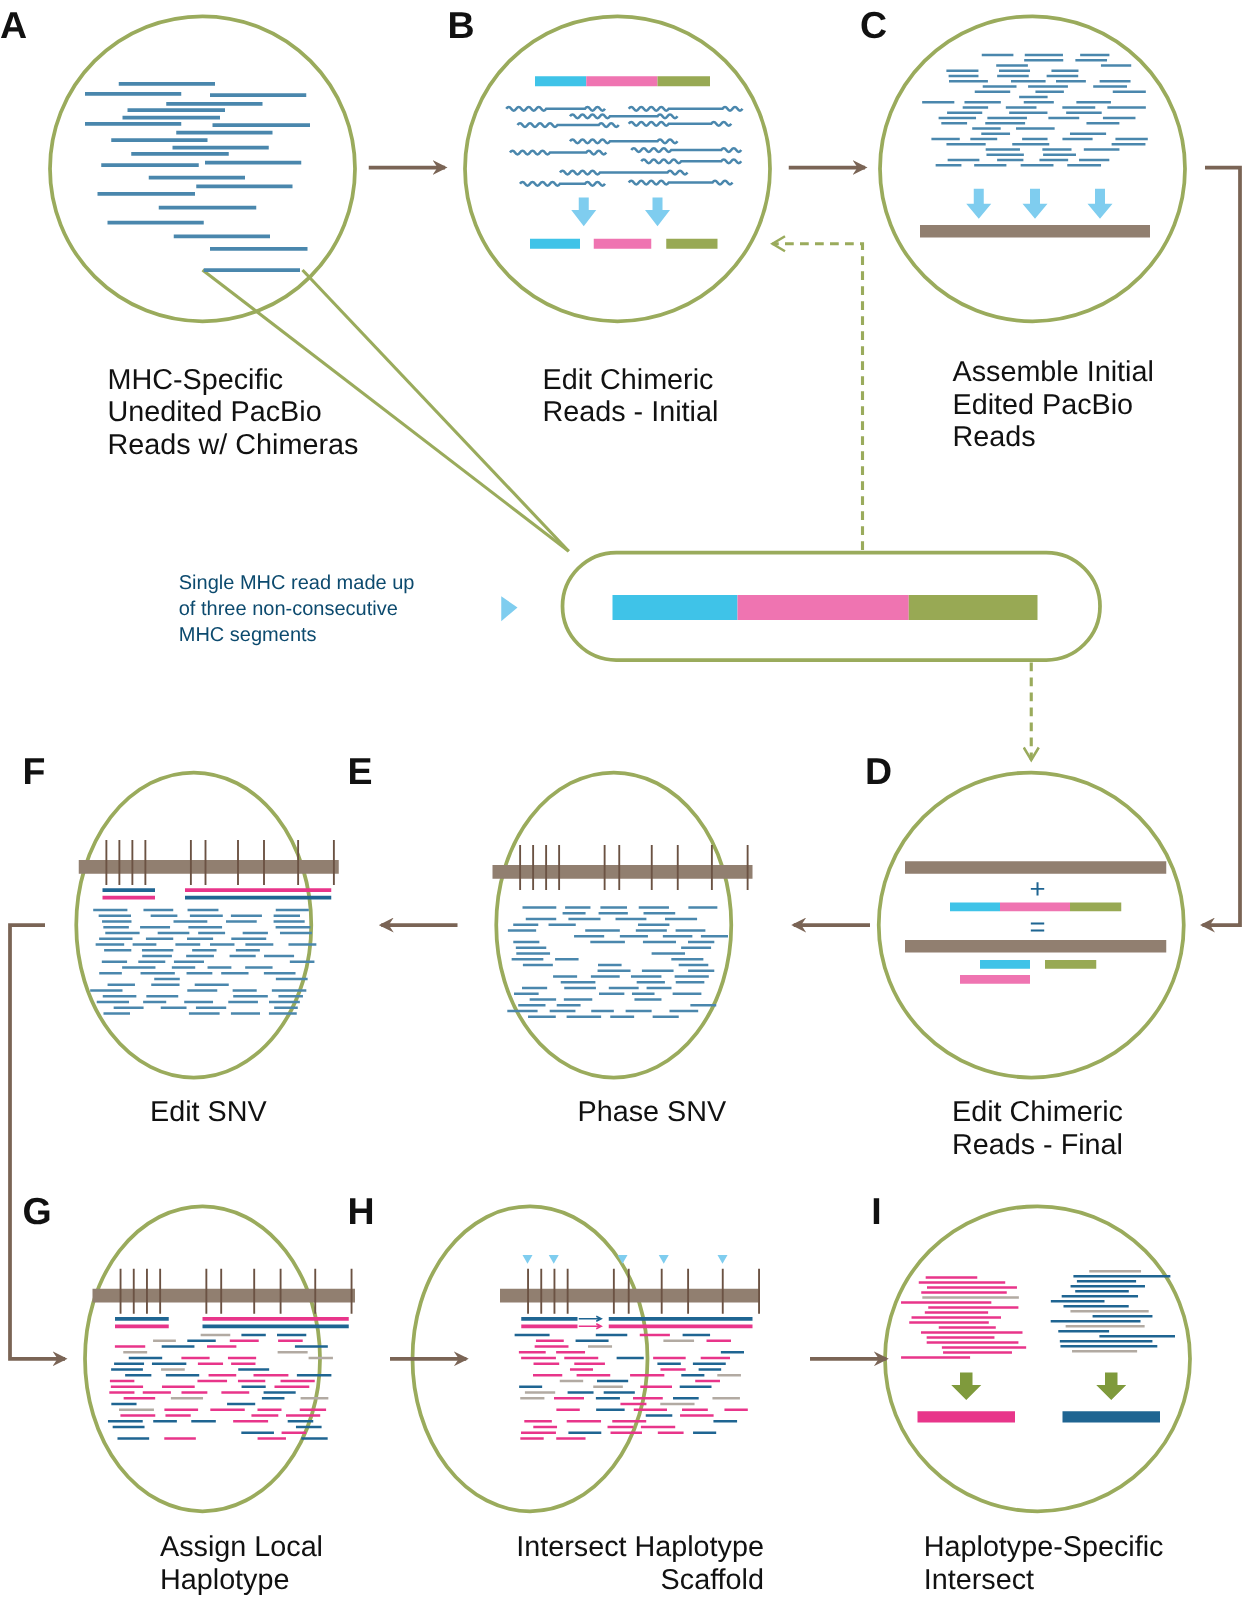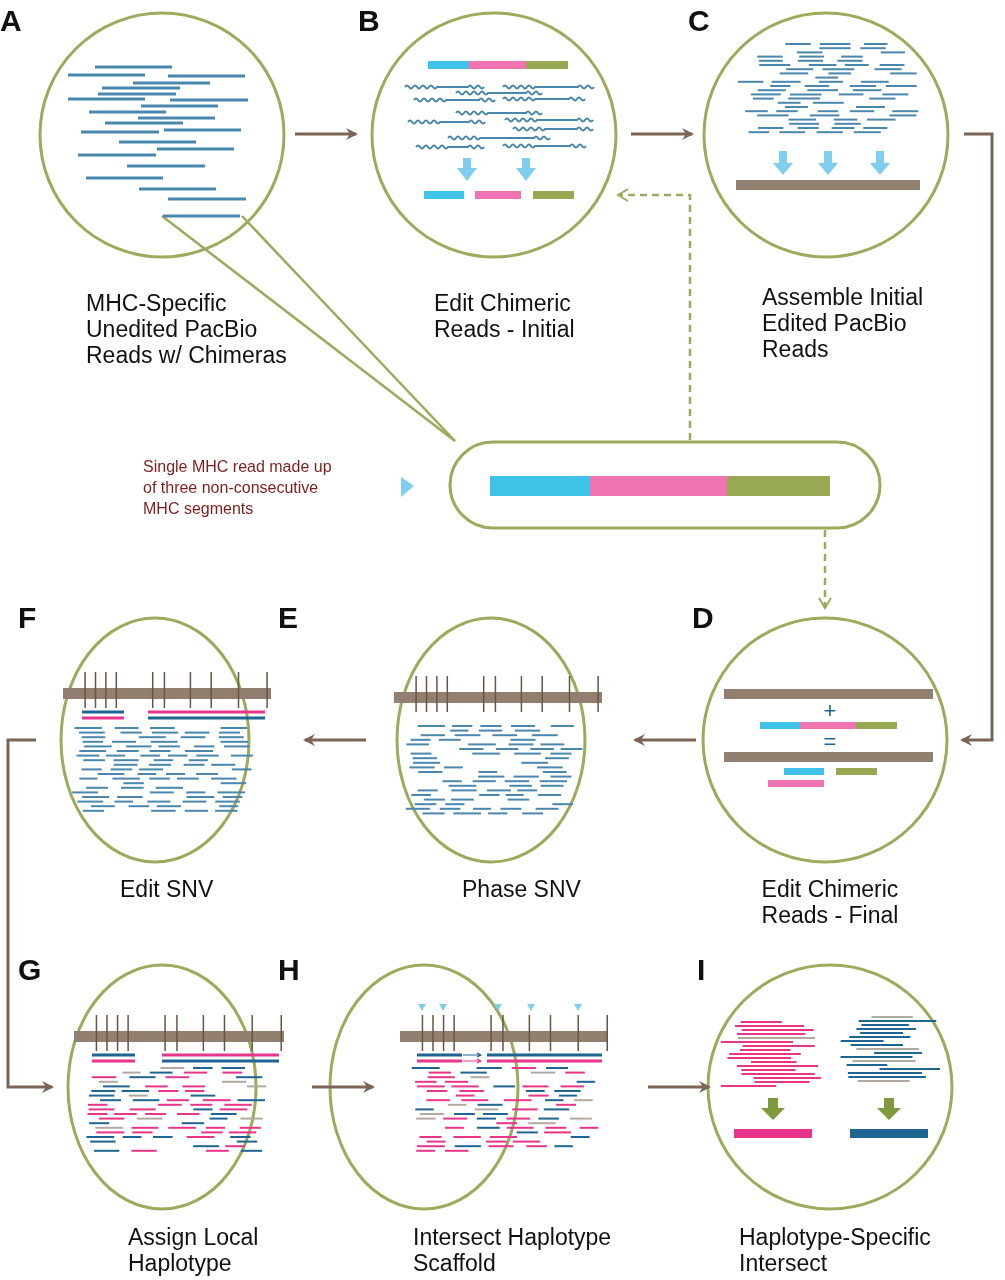--- a/index.html
+++ b/index.html
@@ -1,21 +1,21 @@
 <!DOCTYPE html>
 <html><head>
 <meta charset="utf-8">
 <style>
   html, body { margin: 0; padding: 0; background: #ffffff; }
   body { width: 1005px; height: 1280px; position: relative; overflow: hidden; font-family: "Liberation Sans", sans-serif; }
   #fig { position: absolute; left: 0; top: 0; }
   .panel-letter { position: absolute; font-family: "Liberation Sans", sans-serif; font-weight: bold; font-size: 30px; color: #111; line-height: 1; }
   .caption { position: absolute; font-family: "Liberation Sans", sans-serif; font-size: 23px; color: #111; line-height: 26px; white-space: pre-line; }
   .caption.center { text-align: center; }
-  .note { position: absolute; font-family: "Liberation Sans", sans-serif; font-size: 16px; color: #7f1d1d; line-height: 21px; white-space: pre-line; }
+  .note { position: absolute; font-family: "Liberation Sans", sans-serif; font-size: 16px; color: #0c4a6e; line-height: 21px; white-space: pre-line; }
 </style>
 </head>
 <body>
 
 <svg id="fig" width="1005" height="1280" viewBox="0 0 1005 1280" xmlns="http://www.w3.org/2000/svg">
   <defs>
     <marker id="arrowBrown" markerWidth="12" markerHeight="12" refX="10" refY="6" orient="auto" markerUnits="userSpaceOnUse">
       <path d="M0,0 L12,6 L0,12 L4,6 Z" fill="#7a6455"></path>
     </marker>
     <marker id="arrowGreenOpen" markerWidth="14" markerHeight="14" refX="12" refY="7" orient="auto" markerUnits="userSpaceOnUse">
@@ -613,20 +613,20 @@
 Reads - Initial</div>
 <div class="caption" style="left:762px;top:284px;">Assemble Initial
 Edited PacBio
 Reads</div>
 <div class="caption center" style="left:740px;top:876px;width:180px;">Edit Chimeric
 Reads - Final</div>
 <div class="caption" style="left:462px;top:876px;">Phase SNV</div>
 <div class="caption" style="left:120px;top:876px;">Edit SNV</div>
 <div class="caption" style="left:128px;top:1224px;">Assign Local
 Haplotype</div>
-<div class="caption" style="left:413px;top:1224px;">Intersect Haplotype
+<div class="caption" style="left:413px;top:1224px;text-align:right;">Intersect Haplotype
 Scaffold</div>
 <div class="caption" style="left:739px;top:1224px;">Haplotype-Specific
 Intersect</div>
 
 <div class="note" style="left:143px;top:456px;">Single MHC read made up
 of three non-consecutive
 MHC segments</div>
 
 </body></html>

